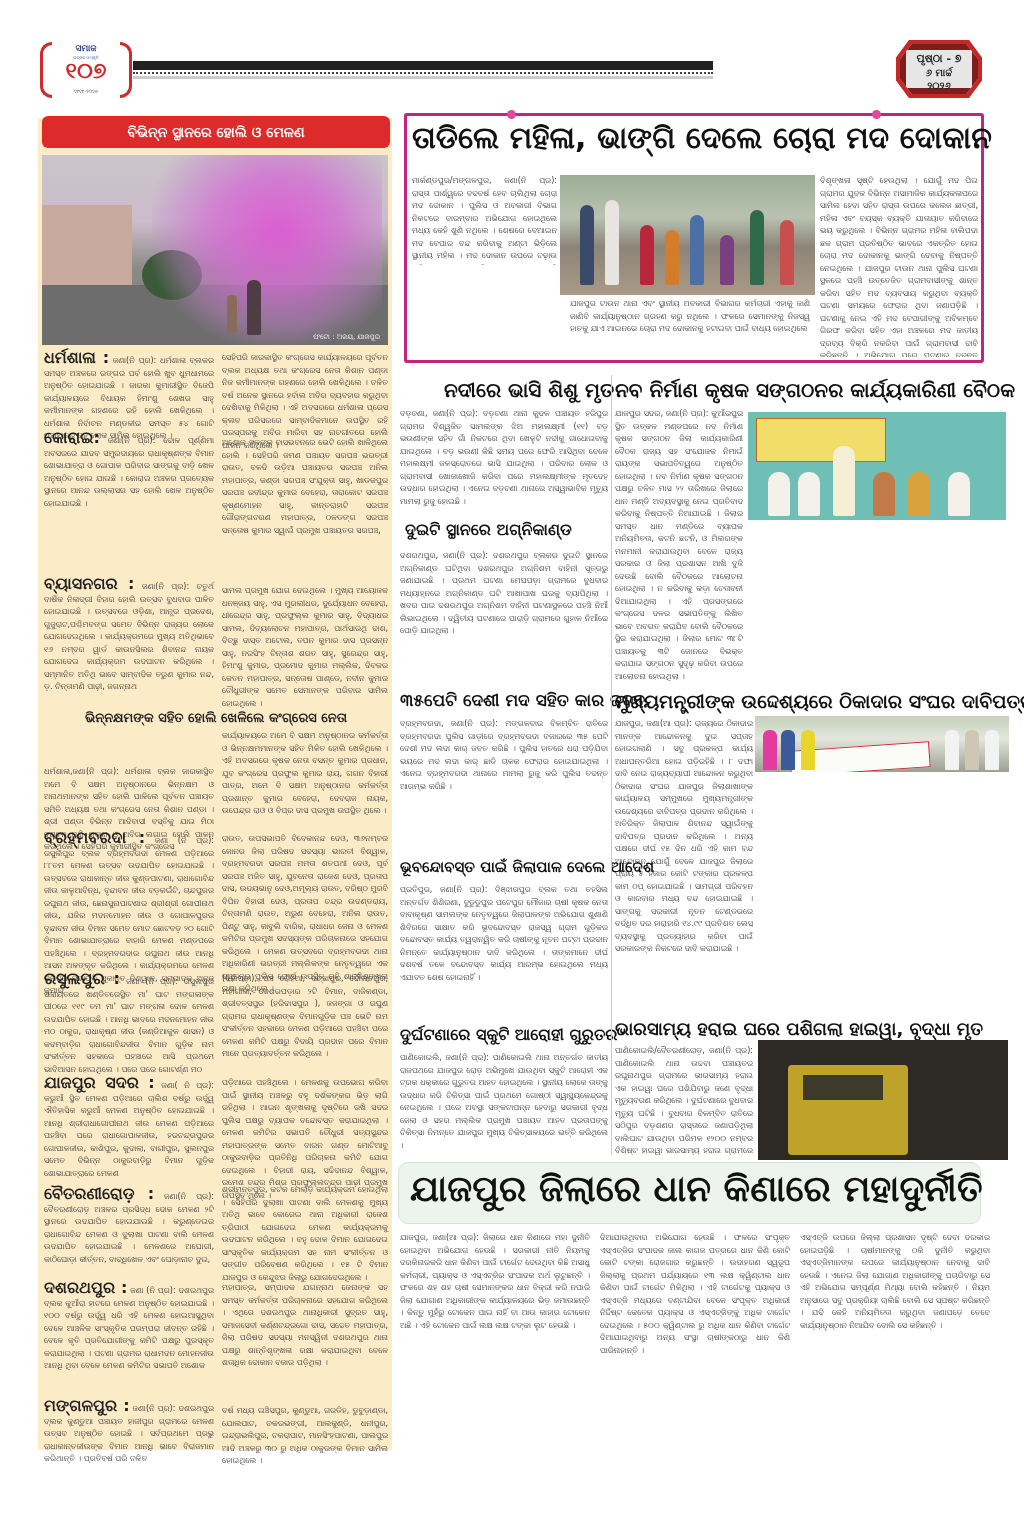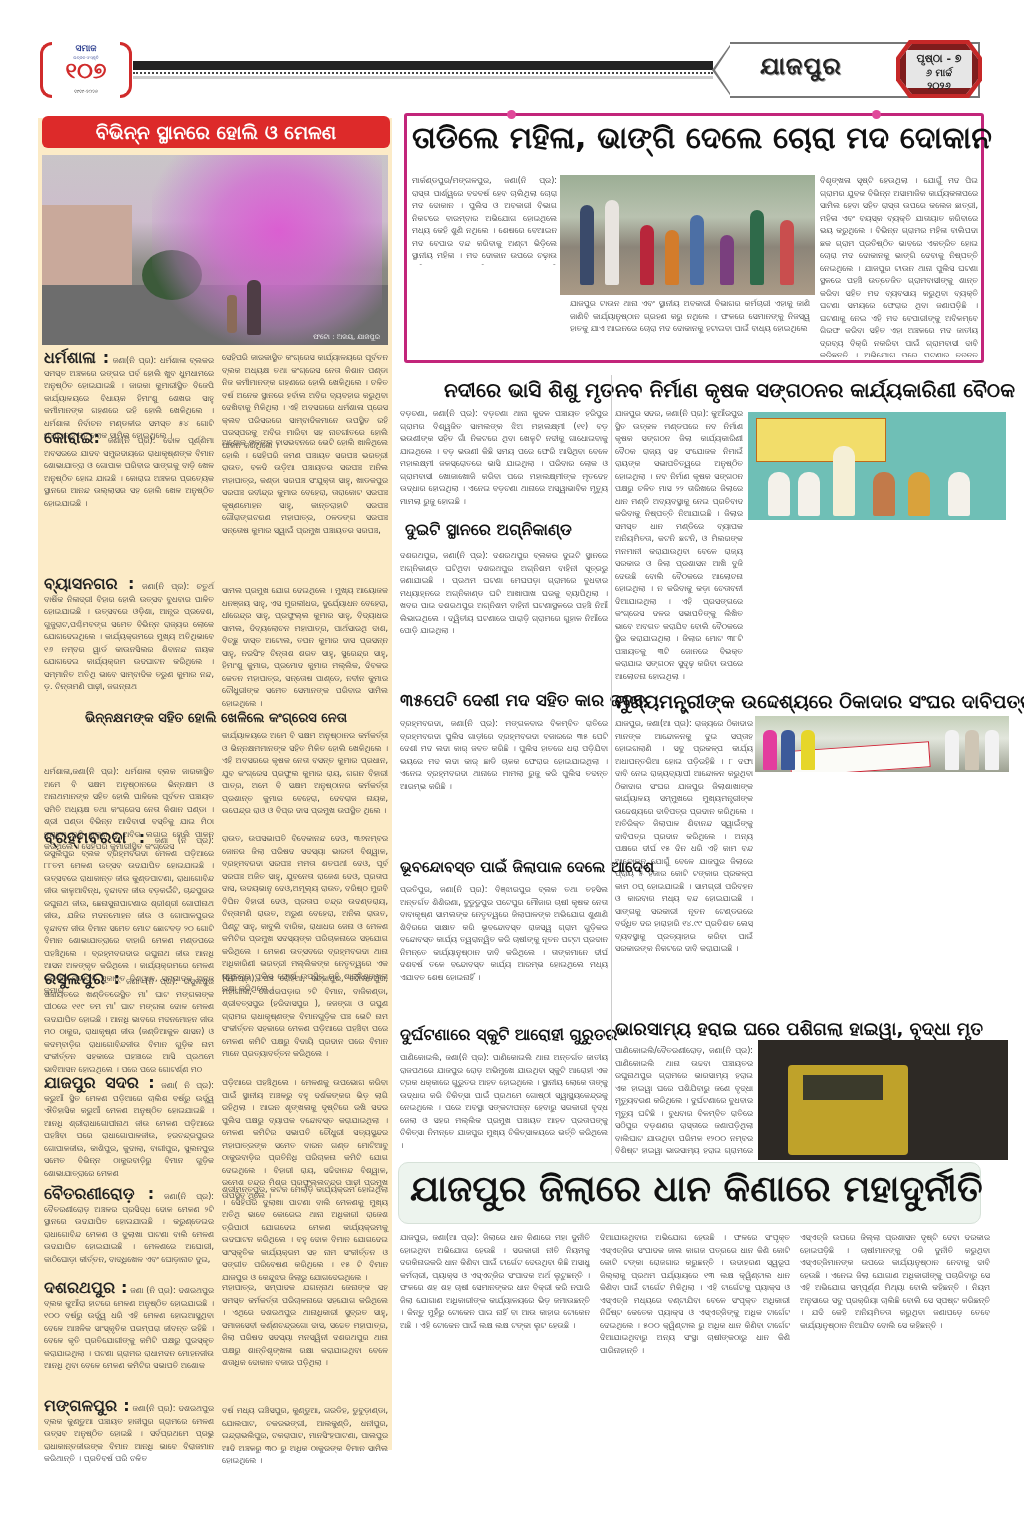--- a/index.html
+++ b/index.html
@@ -24,21 +24,21 @@
   .section-tag .arrow { position: absolute; left: 0; top: 0; width: 0; height: 0; border-top: 28px solid transparent; border-bottom: 28px solid transparent; border-right: 20px solid #777; }
   .section-tag .arrow-in { position: absolute; left: 3px; top: 2px; width: 0; height: 0; border-top: 26px solid transparent; border-bottom: 26px solid transparent; border-right: 17px solid #fff; }
   .section-name { position: absolute; left: 48px; top: 10px; font-size: 24px; font-weight: bold; color: #222; letter-spacing: 1px; text-shadow: 1px 1px 0 #999; }
   .page-badge { position: absolute; left: 896px; top: 40px; width: 86px; height: 58px; background: #c62828; clip-path: polygon(15% 0,85% 0,100% 30%,100% 70%,85% 100%,15% 100%,0 70%,0 30%); }
   .page-badge-in { position: absolute; left: 900px; top: 44px; width: 78px; height: 50px; background: #e6e6e6; border: 6px solid #7f1d1d; clip-path: polygon(15% 0,85% 0,100% 30%,100% 70%,85% 100%,15% 100%,0 70%,0 30%); text-align: center; }
   .page-badge-in .pg { font-size: 11px; line-height: 14px; margin-top: 2px; font-weight: bold; }
   .page-badge-in .dt { font-size: 10px; line-height: 13px; font-weight: bold; }
 
   
   .left-col { position: absolute; left: 38px; top: 118px; width: 354px; height: 1332px; background: #fcebc7; }
-  .red-banner { position: absolute; left: 42px; top: 116px; width: 348px; height: 32px; background: #dd2a2a; border-radius: 6px; color: #fff; font-size: 19px; font-weight: bold; text-align: center; line-height: 32px; }
+  .red-banner { position: absolute; left: 42px; top: 116px; width: 348px; height: 32px; background: #dd2a2a; border-radius: 6px; color: #fff; font-size: 14px; font-weight: bold; text-align: center; line-height: 32px; }
   .holi-photo { position: absolute; left: 42px; top: 155px; width: 346px; height: 190px; background: linear-gradient(180deg,#c9c5c8 0%,#cdbccc 35%,#8b8a84 60%,#7b7b78 100%); overflow: hidden; }
   .holi-photo .wall { position: absolute; left: 0; top: 50px; width: 90px; height: 120px; background: #c9a99b; }
   .holi-photo .road { position: absolute; left: 0; top: 130px; width: 346px; height: 60px; background: #6d6d6d; }
   .holi-photo .cloud { position: absolute; left: 110px; top: 0; width: 230px; height: 190px; background: radial-gradient(ellipse at 55% 40%, rgba(220,90,210,0.95) 0%, rgba(210,110,210,0.8) 35%, rgba(200,130,210,0.4) 60%, transparent 75%); }
   .holi-photo .tree { position: absolute; left: 100px; top: 95px; width: 60px; height: 50px; background: #3c5a3a; border-radius: 50%; }
   .holi-photo .person { position: absolute; left: 205px; top: 125px; width: 14px; height: 55px; background: #4e3d45; border-radius: 6px 6px 2px 2px; }
   .holi-photo .person2 { position: absolute; left: 185px; top: 140px; width: 10px; height: 38px; background: #8a6a58; border-radius: 4px; }
   .holi-photo .credit { position: absolute; right: 8px; bottom: 4px; font-size: 7px; color: #fff; }
 
   .txt { font-size: 8px; line-height: 12.5px; color: #3a3a3a; text-align: justify; }
@@ -82,26 +82,20 @@
     <div class="br l"></div>
     <div class="br r"></div>
     <div class="brand">ସମାଜ</div>
     <div class="tag">ଉତ୍କଳ ସଂସ୍କୃତି</div>
     <div class="num">୧୦୭</div>
     <div class="years">୧୯୧୯-୨୦୨୬</div>
   </div>
   <div class="rule-black"></div>
   <div class="rule-dots"></div>
   <div class="rule-grey"></div>
-  <div class="section-tag">
-    <div class="arrow"></div>
-    <div class="body"></div>
-    <div class="arrow-in"></div>
-    <div class="section-name">ଯାଜପୁର</div>
-  </div>
   <div class="page-badge"></div>
   <div class="page-badge-in">
     <div class="pg">ପୃଷ୍ଠା - ୭</div>
     <div class="dt">୬ ମାର୍ଚ୍ଚ</div>
     <div class="dt">୨୦୨୬</div>
   </div>
 </div>
 
 <div class="left-col"></div>
 <div class="red-banner">ବିଭିନ୍ନ ସ୍ଥାନରେ ହୋଲି ଓ ମେଳଣ</div>

